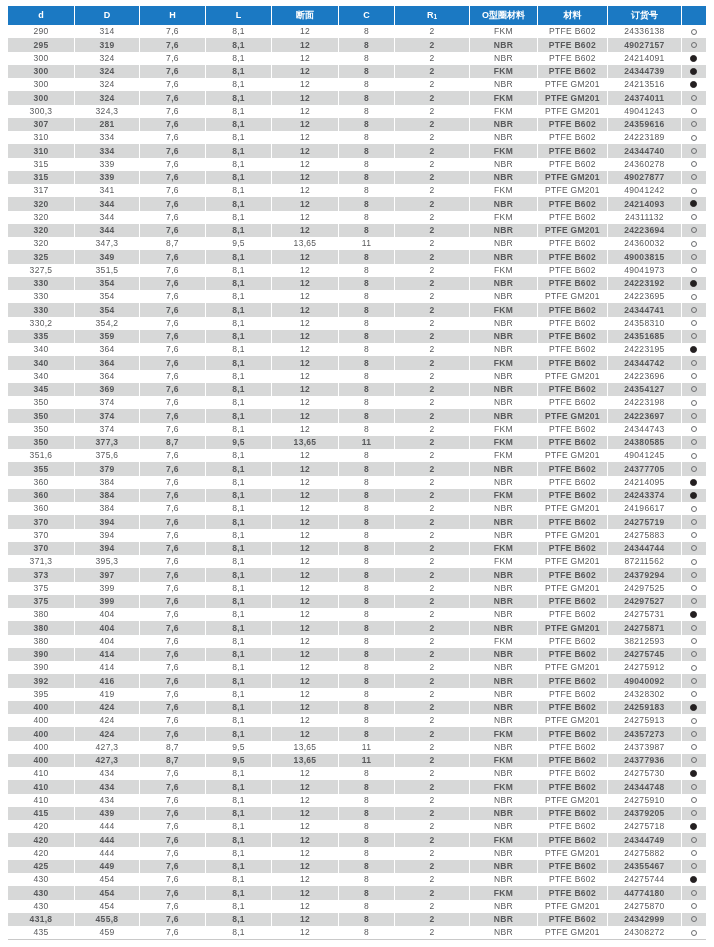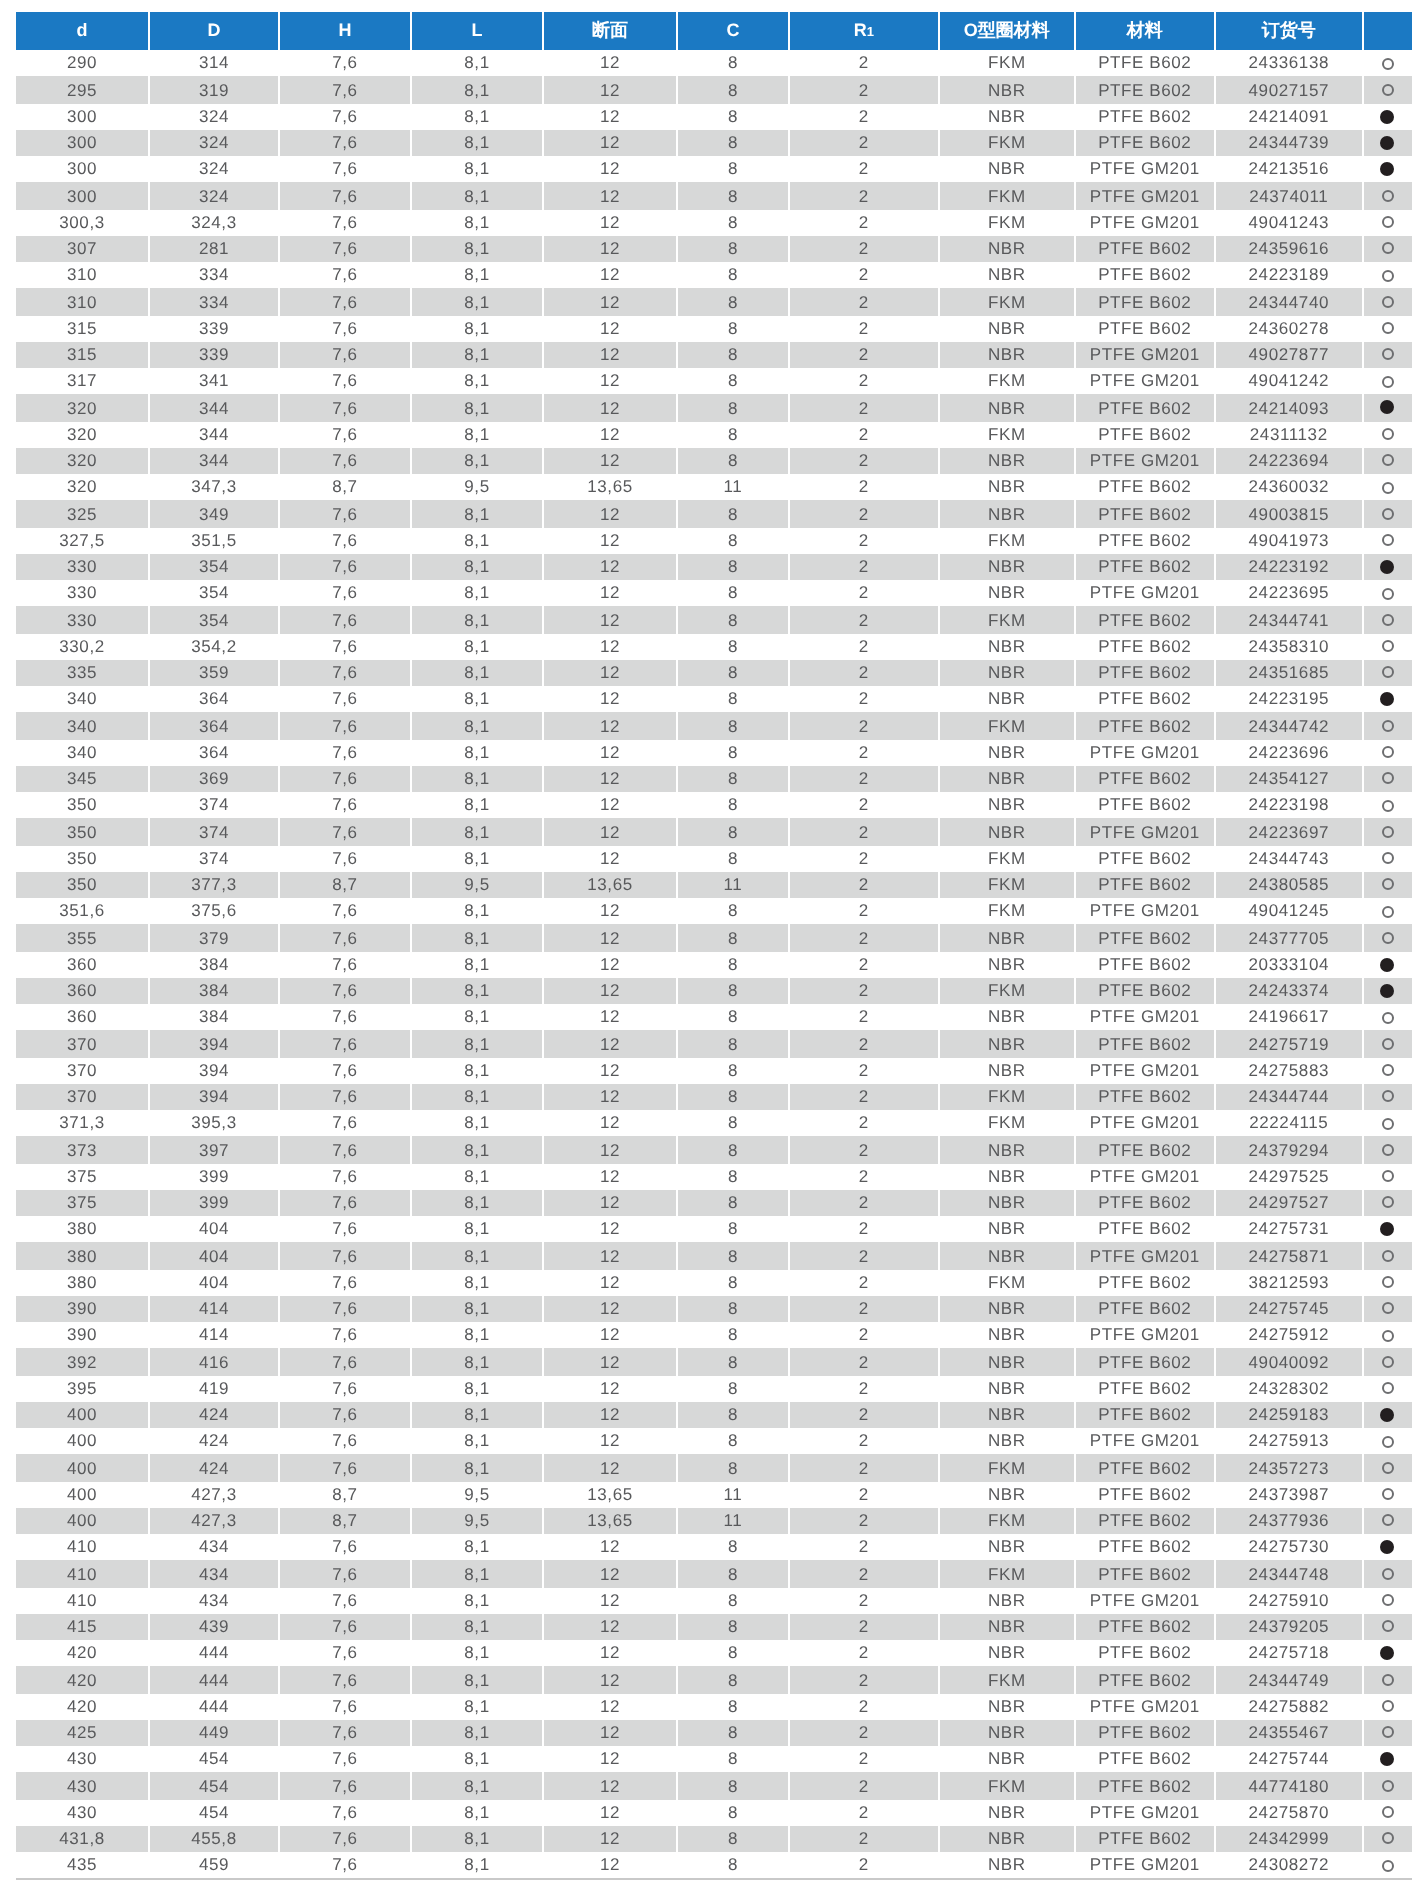--- a/index.html
+++ b/index.html
@@ -31,21 +31,21 @@
   }
   .th:last-child { border-right: none; }
   .th sub { font-size: 6.5px; line-height: 1; margin-top: 3px; }
 
   .tbody { width: 100%; }
   .tr {
     display: flex;
     height: 13.25px;
     background: #ffffff;
   }
-  .tr.alt { background: #d7d8d8; }
+  .tr.alt { background: #d7d8d8; font-weight: bold; }
   .td {
     display: flex;
     align-items: center;
     justify-content: center;
     font-size: 8.5px;
     color: #58595b;
     border-right: 1px solid #ffffff;
     height: 100%;
     line-height: 1;
     letter-spacing: 0.3px;
@@ -628,21 +628,21 @@
       <div class="tr">
         <div class="td c0">360</div>
         <div class="td c1">384</div>
         <div class="td c2">7,6</div>
         <div class="td c3">8,1</div>
         <div class="td c4">12</div>
         <div class="td c5">8</div>
         <div class="td c6">2</div>
         <div class="td c7">NBR</div>
         <div class="td c8">PTFE B602</div>
-        <div class="td c9">20333104</div>
+        <div class="td c9">24214095</div>
         <div class="td c10">
           <span class="dot filled"></span>
         </div>
       </div>
       <div class="tr alt">
         <div class="td c0">360</div>
         <div class="td c1">384</div>
         <div class="td c2">7,6</div>
         <div class="td c3">8,1</div>
         <div class="td c4">12</div>
@@ -718,21 +718,21 @@
       <div class="tr">
         <div class="td c0">371,3</div>
         <div class="td c1">395,3</div>
         <div class="td c2">7,6</div>
         <div class="td c3">8,1</div>
         <div class="td c4">12</div>
         <div class="td c5">8</div>
         <div class="td c6">2</div>
         <div class="td c7">FKM</div>
         <div class="td c8">PTFE GM201</div>
-        <div class="td c9">22224115</div>
+        <div class="td c9">87211562</div>
         <div class="td c10">
           <span class="dot open"></span>
         </div>
       </div>
       <div class="tr alt">
         <div class="td c0">373</div>
         <div class="td c1">397</div>
         <div class="td c2">7,6</div>
         <div class="td c3">8,1</div>
         <div class="td c4">12</div>

